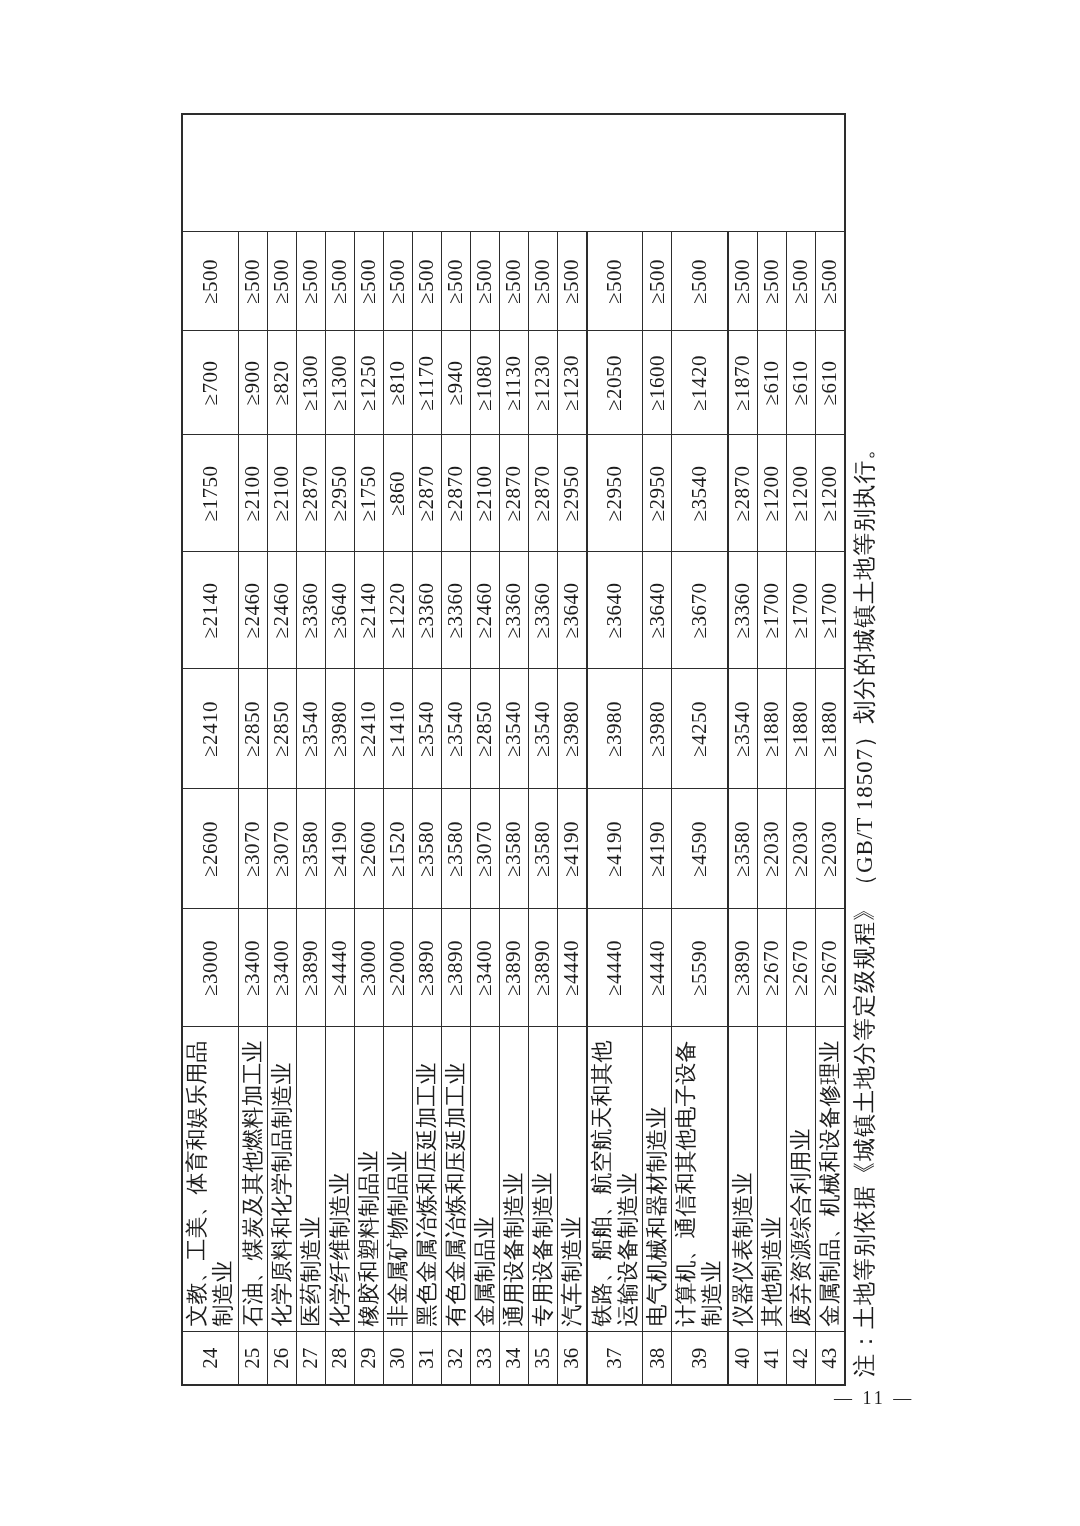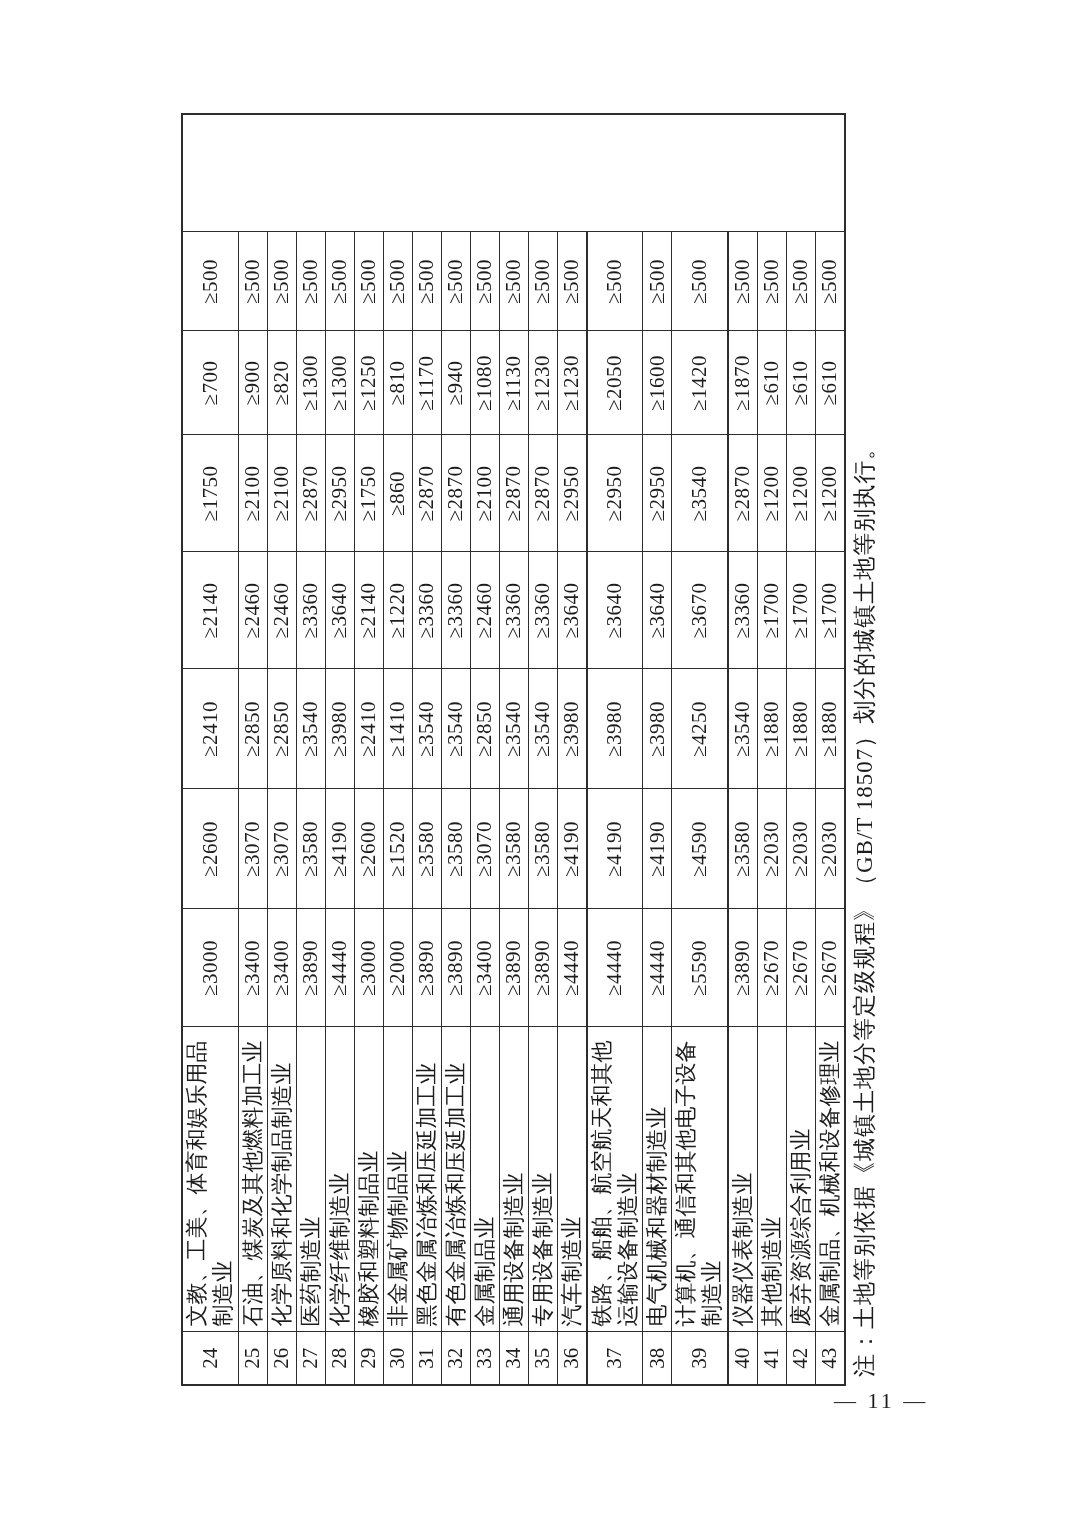--- a/index.html
+++ b/index.html
@@ -56,21 +56,21 @@
     width: 1050px;
     font-size: 23px;
     letter-spacing: 1px;
     white-space: nowrap;
     color: #1c1c1c;
   }
   .page-number {
     position: absolute;
     left: 834px;
     top: 1388px;
-    font-size: 22px;
+    font-size: 18px;
     letter-spacing: 3px;
     color: #1c1c1c;
   }
 </style>
 </head>
 <body>
 
 <div class="page">
 
   <div class="rotated">

